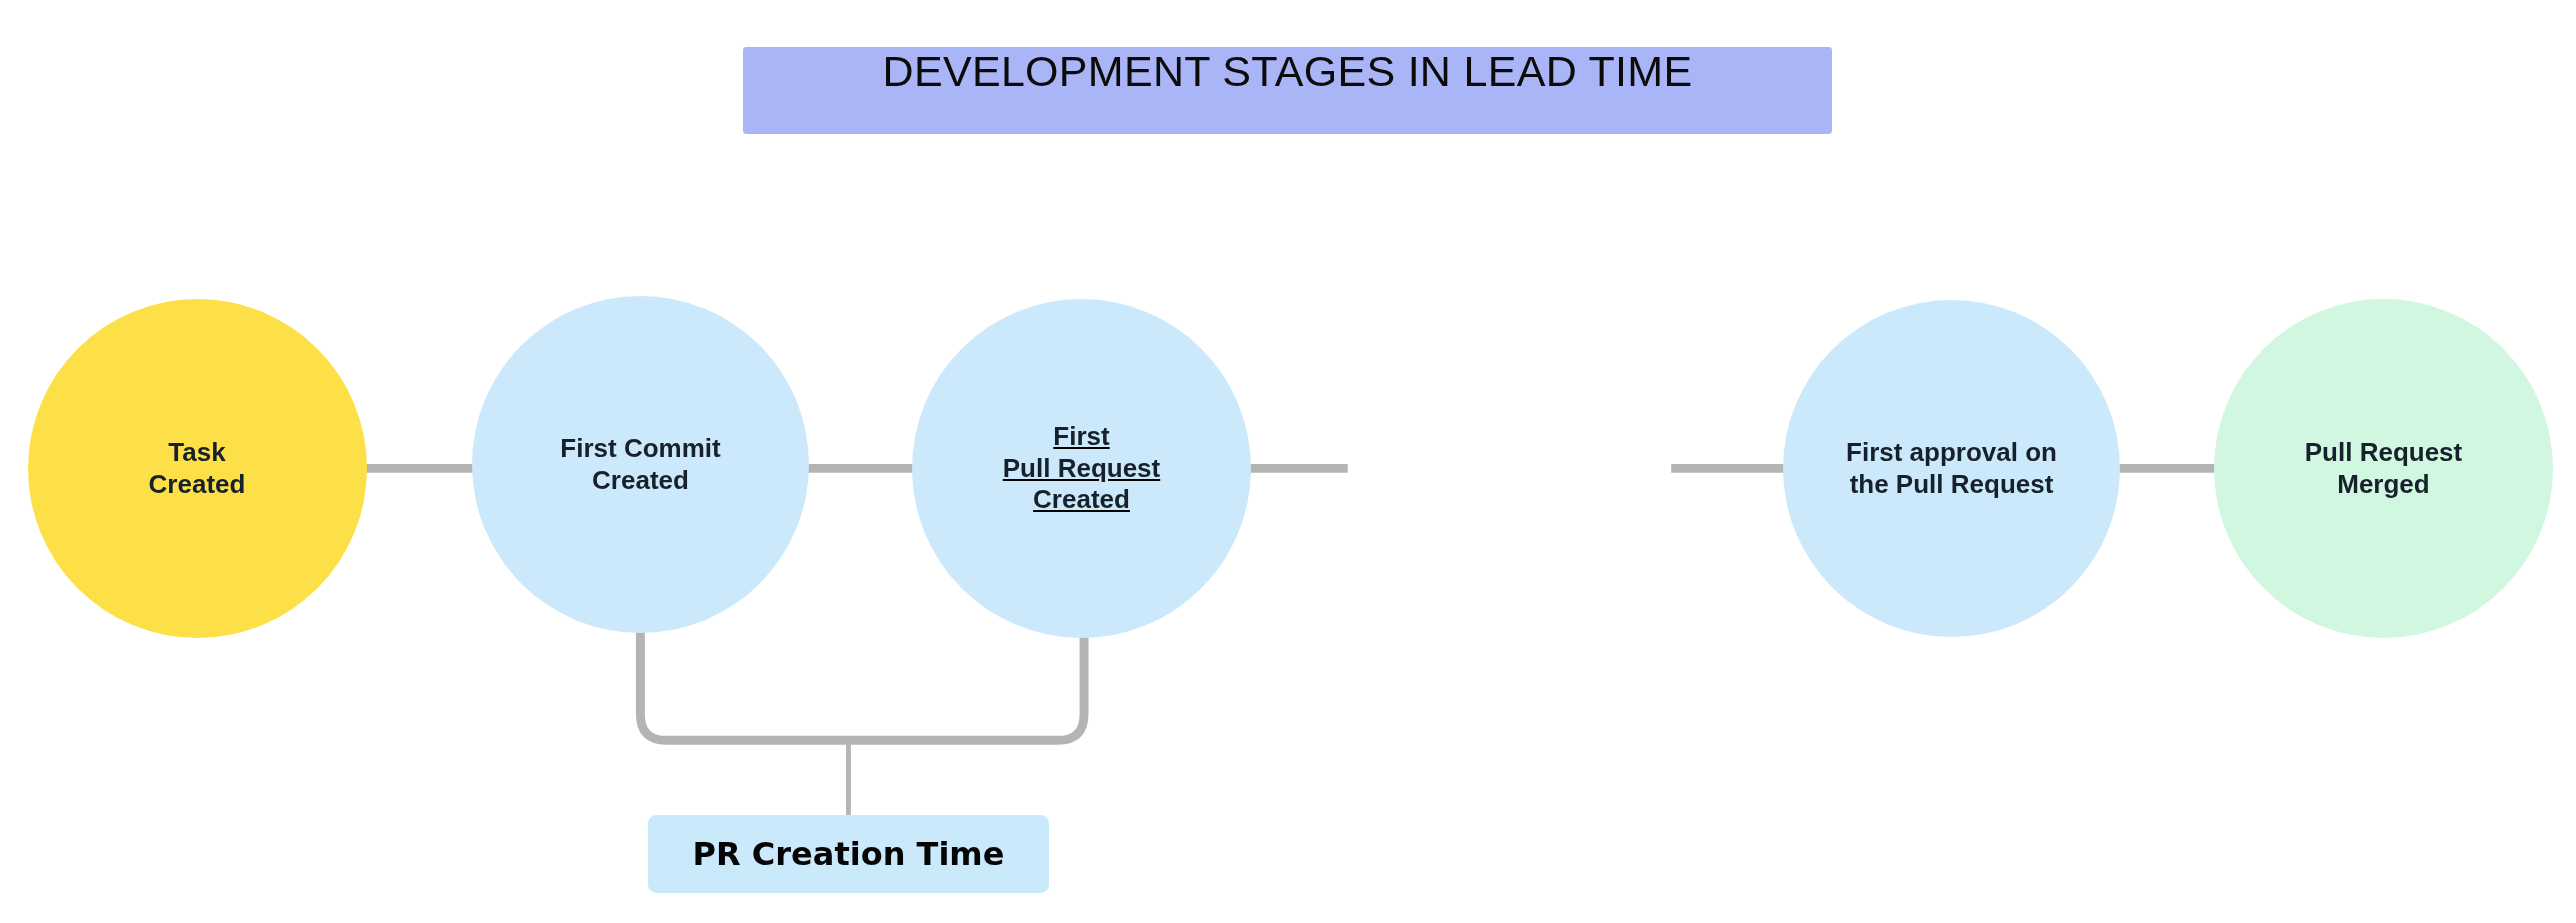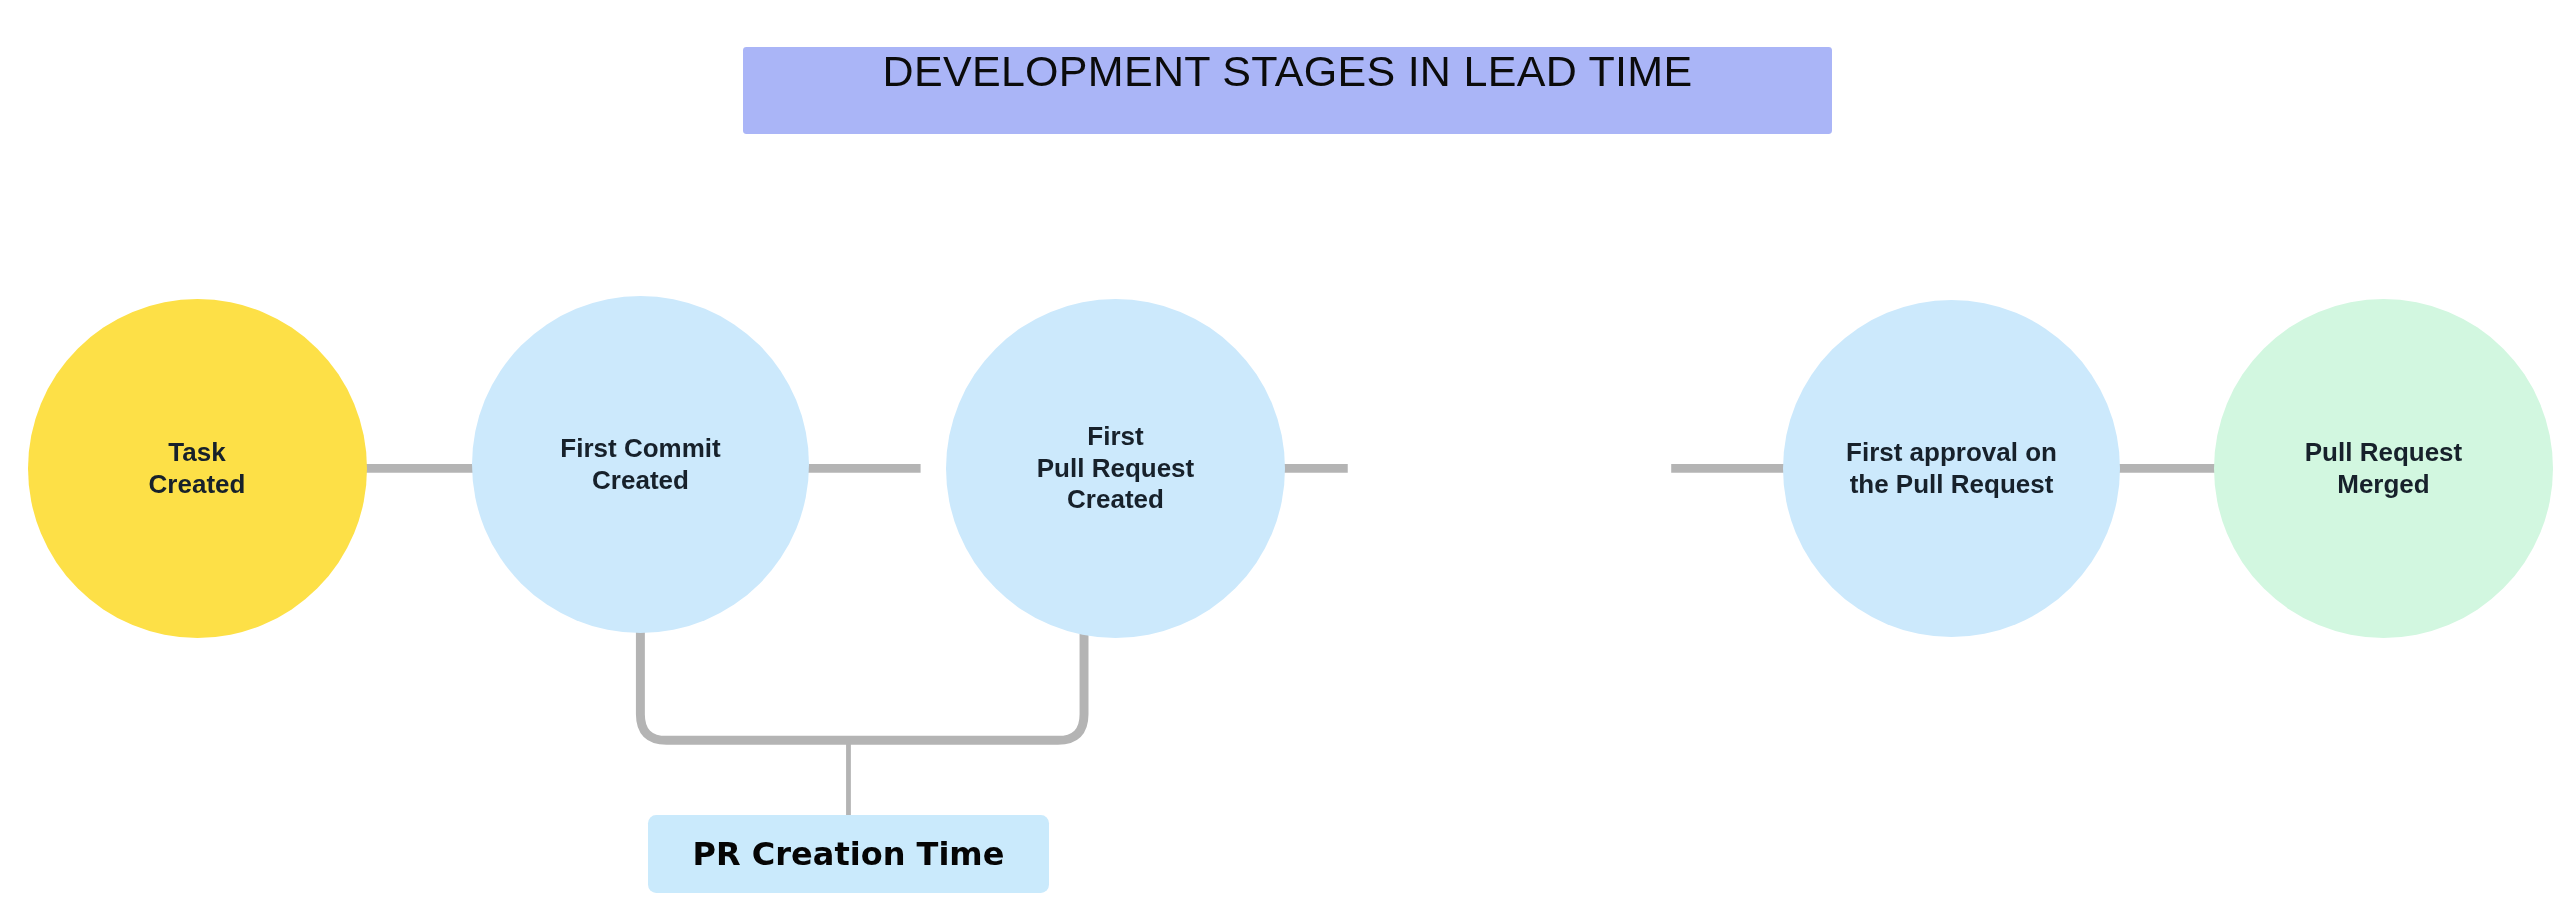--- a/index.html
+++ b/index.html
@@ -93,21 +93,21 @@
   <div class="node pink" style="left:27.5px; top:299px; width:339px; height:339px;">
     <div class="label">Task
 Created</div>
   </div>
 
   <div class="node blue" style="left:472px; top:296px; width:337px; height:337px;">
     <div class="label">First Commit
 Created</div>
   </div>
 
-  <div class="node blue" style="left:946px; top:299px; width:339px; height:339px;">
+  <div class="node blue" style="left:912px; top:299px; width:339px; height:339px;text-decoration:underline;">
     <div class="label">First
 Pull Request
 Created</div>
   </div>
 
 
   <div class="node blue" style="left:1783px; top:300px; width:337px; height:337px;">
     <div class="label">First approval on
 the Pull Request</div>
   </div>

